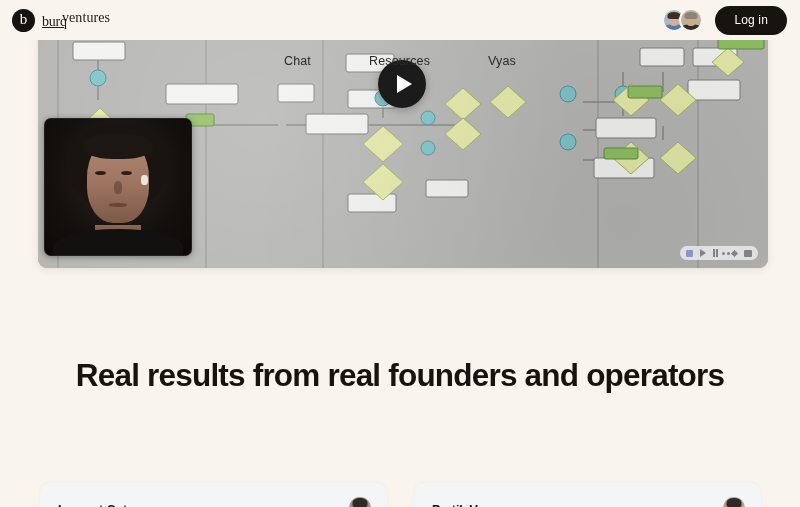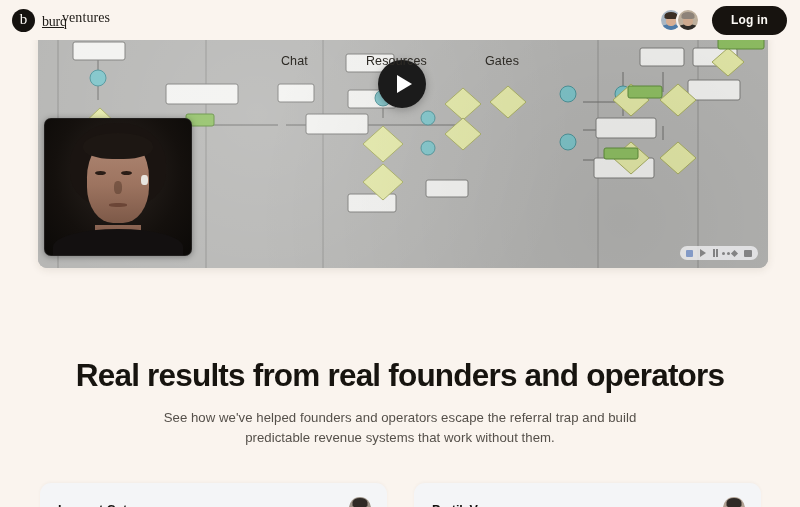--- a/index.html
+++ b/index.html
@@ -70,21 +70,20 @@
   .av-body {
     position: absolute; left: 50%; bottom: -5px; transform: translateX(-50%);
     width: 22px; height: 11px; border-radius: 50% 50% 0 0;
   }
   .login-btn {
     background: #17130f; color: #fdfaf6;
     font-size: 12px; letter-spacing: .15px;
     border: none; border-radius: 999px;
     padding: 7px 19px 8px; cursor: pointer;
     font-family: "Liberation Sans", sans-serif;
-    font-weight: bold;
   }
 
   
   .video-wrap {
     position: absolute; left: 38px; top: 30px;
     width: 730px; height: 238px;
     border-radius: 9px;
     background: #b3b3b3;
     overflow: hidden;
     box-shadow: 0 2px 9px rgba(60,45,30,.10);
@@ -213,21 +212,21 @@
         <span>b</span>
       </div>
       <div class="brand-text">
         <span class="b1">burq</span><span class="b2">ventures</span>
       </div>
     </div>
 
     <nav class="nav">
       <a href="#">Chat</a>
       <a href="#">Resources</a>
-      <a href="#">Gates</a>
+      <a href="#">Vyas</a>
     </nav>
 
     <div class="header-right">
       <div class="avatars">
         <div class="avatar av1">
           <div class="av-body" style="background:#4e7ba8"></div>
           <div class="av-face" style="background:#d7ae92;bottom:4px;width:10px;height:10px"></div>
           <div class="av-hair" style="background:#3b2f25"></div>
         </div>
         <div class="avatar av2">
@@ -333,21 +332,20 @@
       <span class="tb-icon tri"></span>
       <span class="tb-icon bar"></span>
       <span class="tb-icon dots"></span>
       <span class="tb-icon dia"></span>
       <span class="tb-icon rect"></span>
     </div>
   </div>
 
   <div class="hero">
     <h1>Real results from real founders and operators</h1>
-    <p>See how we've helped founders and operators escape the referral trap and build predictable revenue systems that work without them.</p>
   </div>
 
   <div class="cards">
     <div class="card">
       <div class="card-name">Lennart Gates</div>
       <div class="card-avatar ca1">
         <div class="ca-face"></div>
           <div class="ca-hair"></div>
       </div>
     </div>

